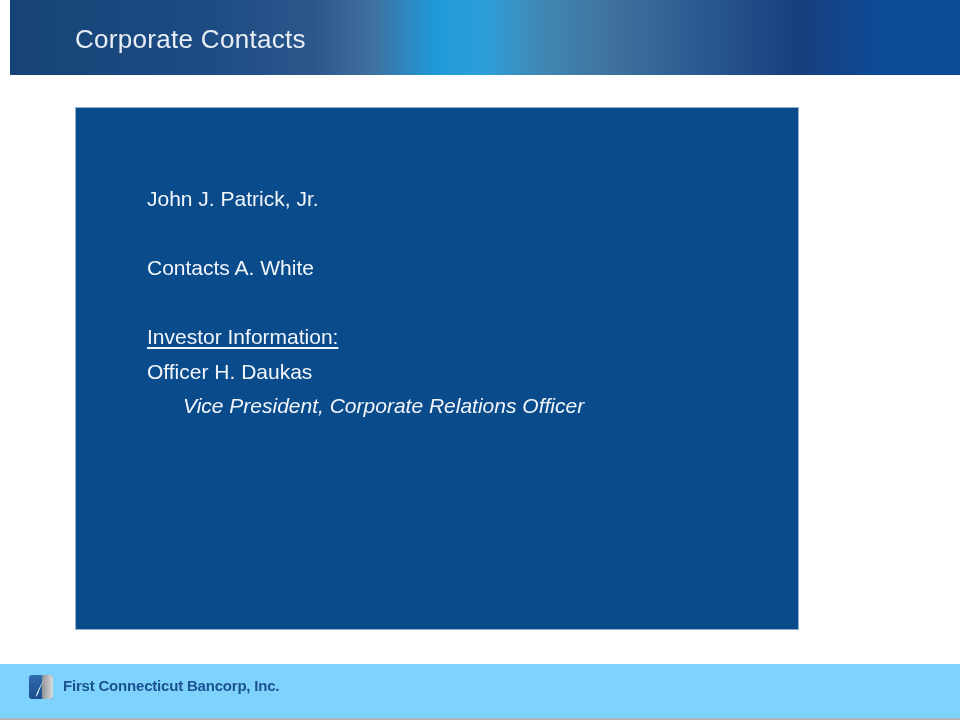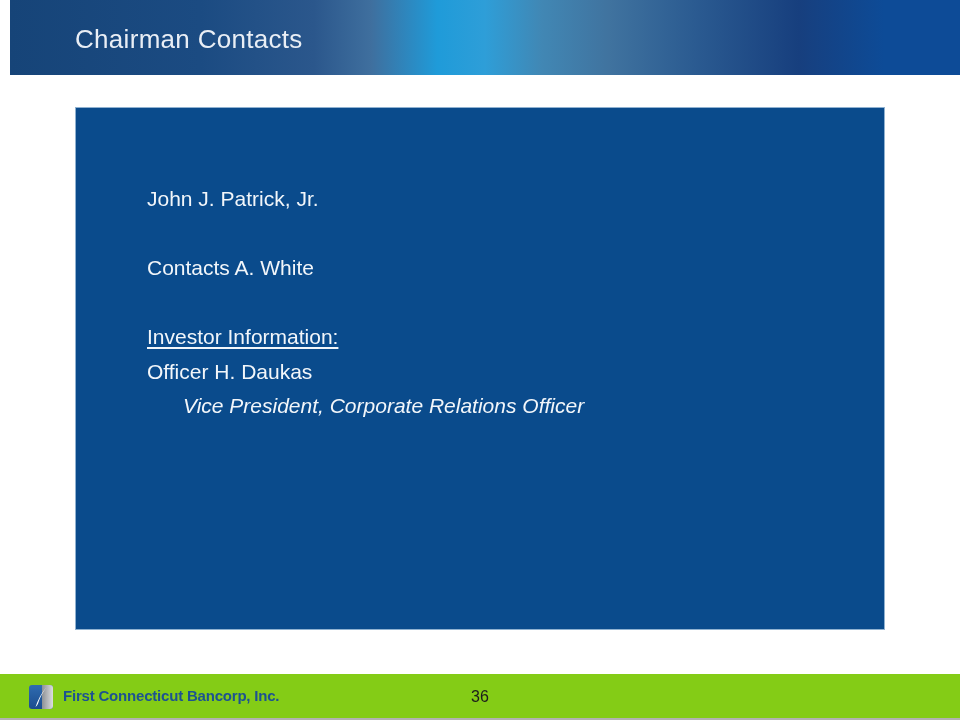--- a/index.html
+++ b/index.html
@@ -27,41 +27,41 @@
       #0d4b97 100%);
     display:flex; align-items:center;
   }
   .slide-title {
     color:#e9eef5; font-size:26px; padding-left:65px; padding-top:4px;
     letter-spacing:0.3px; font-weight:400;
   }
 
   
   .content-box {
-    position:absolute; left:75px; top:107px; width:810px; height:523px;
+    position:absolute; left:75px; top:107px; width:724px; height:523px;
     background:#0a4b8c;
     border:1px solid rgba(190,212,232,0.75);
     box-sizing:border-box;
     padding-left:12px;
   }
   .contact-lines {
     position:absolute; left:71px; top:74px; right:20px;
     color:#f2f6fa; font-size:21px; line-height:34.5px;
   }
   .group { margin-bottom:34.5px; }
   .group:last-child { margin-bottom:4px; }
   .line { white-space:nowrap; }
   .line.italic { font-style:italic; }
   .line.indent { padding-left:36px; }
   .line.underline { text-decoration:underline; text-underline-offset:3px; }
 
   
   .footer-bar {
-    position:absolute; left:0; bottom:0; width:960px; height:46px;
-    background:#84cc16;
+    position:absolute; left:0; bottom:0; width:960px; height:56px;
+    background:#7dd3fc;
     border-bottom:2px solid #b2b2b2;
     box-sizing:border-box;
   }
   .logo-wrap {
     position:absolute; left:29px; top:11px; width:24px; height:24px;
   }
   .company-name {
     position:absolute; left:63px; top:13px;
     font-size:15px; font-weight:bold; color:#1d5291;
     letter-spacing:-0.2px; white-space:nowrap;
@@ -70,21 +70,21 @@
     position:absolute; left:0; right:0; top:14px; text-align:center;
     font-size:16px; color:#1c1c1c;
   }
 </style>
 </head>
 <body>
 
 <div class="slide">
 
   <div class="header-bar">
-    <div class="slide-title">Chairman Contacts</div>
+    <div class="slide-title">Corporate Contacts</div>
   </div>
 
   <div class="content-box">
     <div class="contact-lines">
 
       <div class="group">
         <div class="line">John J. Patrick, Jr.</div>
       </div>
 
       <div class="group">
@@ -117,16 +117,15 @@
             </clipPath>
         </defs>
         <g clip-path="url(#rrClip)">
           <rect width="24" height="24" fill="url(#lgBlue)"></rect>
           <rect x="13" width="11" height="24" fill="url(#lgGray)"></rect>
           <path d="M6.5 22 C8.5 15.5 12.5 8 17.5 2 C13.5 8 10.8 13 9.4 17.5 C8.9 19.2 7.9 21 6.5 22 Z" fill="#ffffff"></path>
         </g>
       </svg>
     </span>
     <span class="company-name">First Connecticut Bancorp, Inc.</span>
-    <span class="page-number">36</span>
   </div>
 
 </div>
 
 </body></html>

